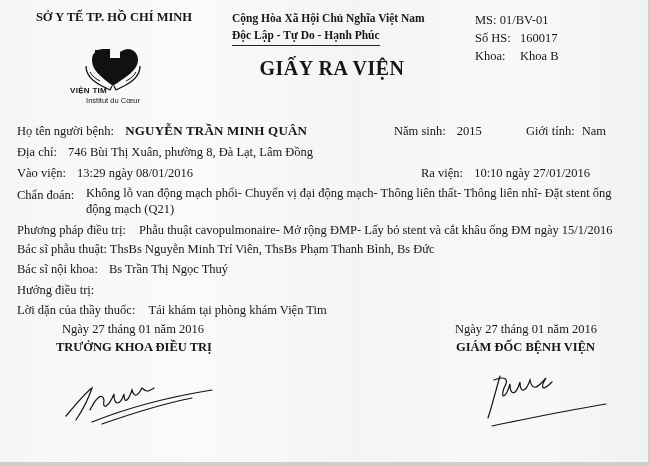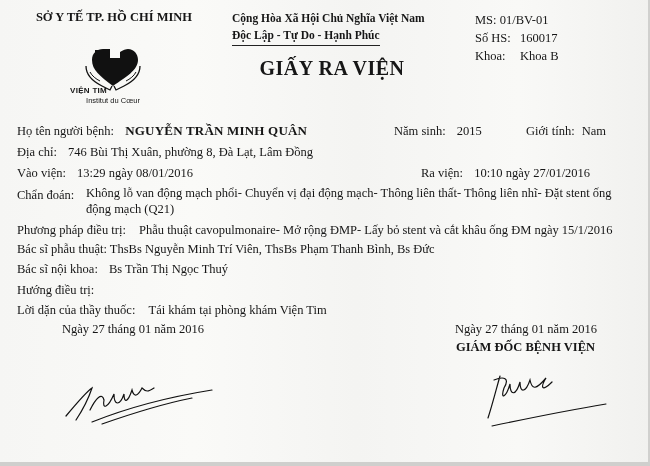--- a/index.html
+++ b/index.html
@@ -114,20 +114,21 @@
     <span>Hướng điều trị:</span>
     <span></span>
   </div>
 
   <div class="abs row" style="left:17px; top:303px;">
     <span>Lời dặn của thầy thuốc:</span>
     <span style="margin-left:10px;">Tái khám tại phòng khám Viện Tim</span>
   </div>
 
   <div class="abs sig-date" style="left:62px; top:322px;">Ngày 27 tháng 01 năm 2016</div>
+  <div class="abs sig-role" style="left:56px; top:340px;">TRƯỞNG KHOA ĐIỀU TRỊ</div>
   <svg class="abs" style="left:62px; top:380px; width:160px; height:50px;" viewBox="0 0 160 50">
     <path d="M4 36 C14 24 24 12 30 8 C26 20 18 34 14 40 M28 30 C34 18 40 12 42 20 C40 30 46 28 52 14 C52 26 58 26 62 14 C62 24 66 22 70 10 C72 18 76 16 80 8 C84 12 86 12 92 8 M30 42 C60 30 100 18 150 10 M40 44 C80 30 110 22 130 18" fill="none" stroke="#111" stroke-width="1.2" stroke-linecap="round"></path>
   </svg>
 
   <div class="abs sig-date" style="left:455px; top:322px;">Ngày 27 tháng 01 năm 2016</div>
   <div class="abs sig-role" style="left:456px; top:340px;">GIÁM ĐỐC BỆNH VIỆN</div>
   <svg class="abs" style="left:480px; top:370px; width:150px; height:60px;" viewBox="0 0 150 60">
     <path d="M20 6 C16 20 12 36 8 48 M14 10 C24 6 30 8 24 18 C20 30 26 28 30 14 C30 26 36 26 40 12 C40 24 46 22 50 10 C52 20 56 20 66 8 C60 18 62 22 72 12 M12 56 C50 48 90 40 126 34" fill="none" stroke="#111" stroke-width="1.2" stroke-linecap="round"></path>
   </svg>
 

